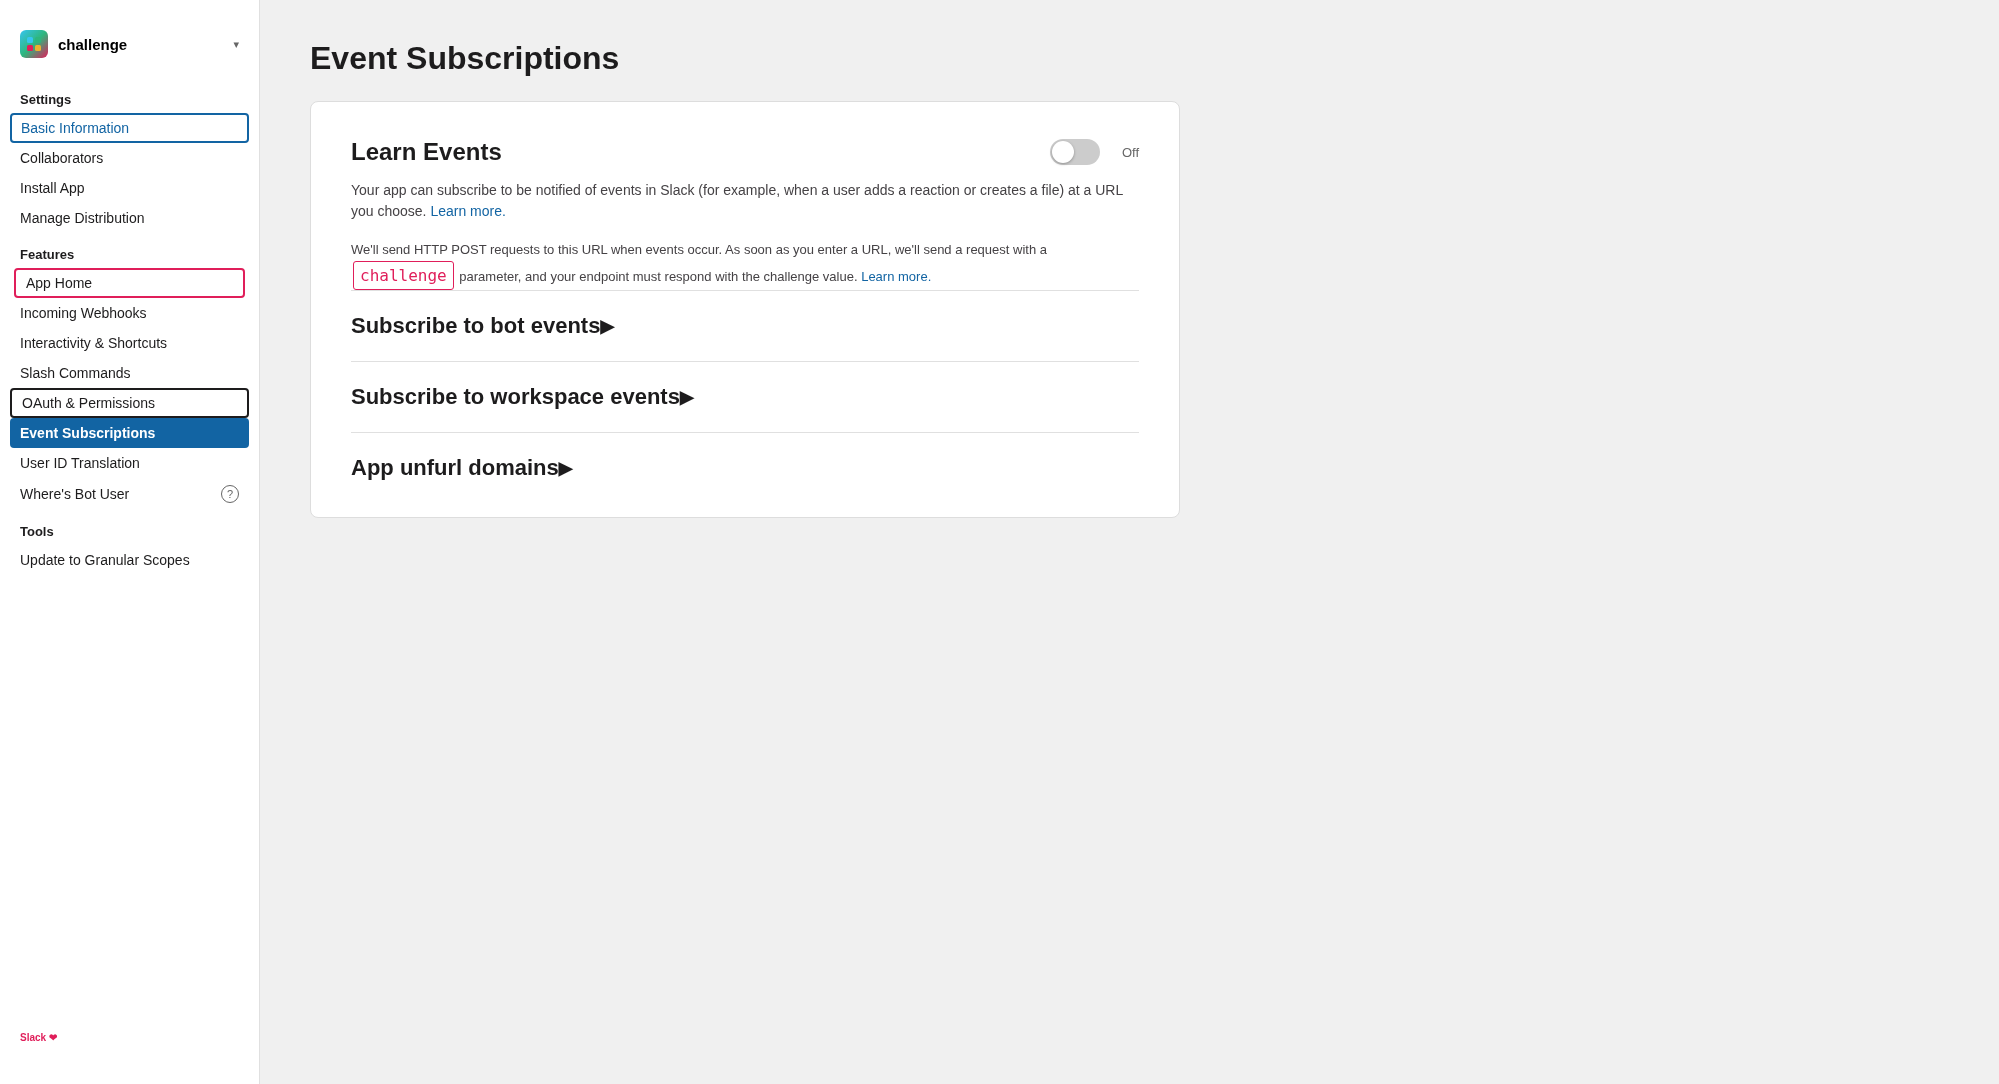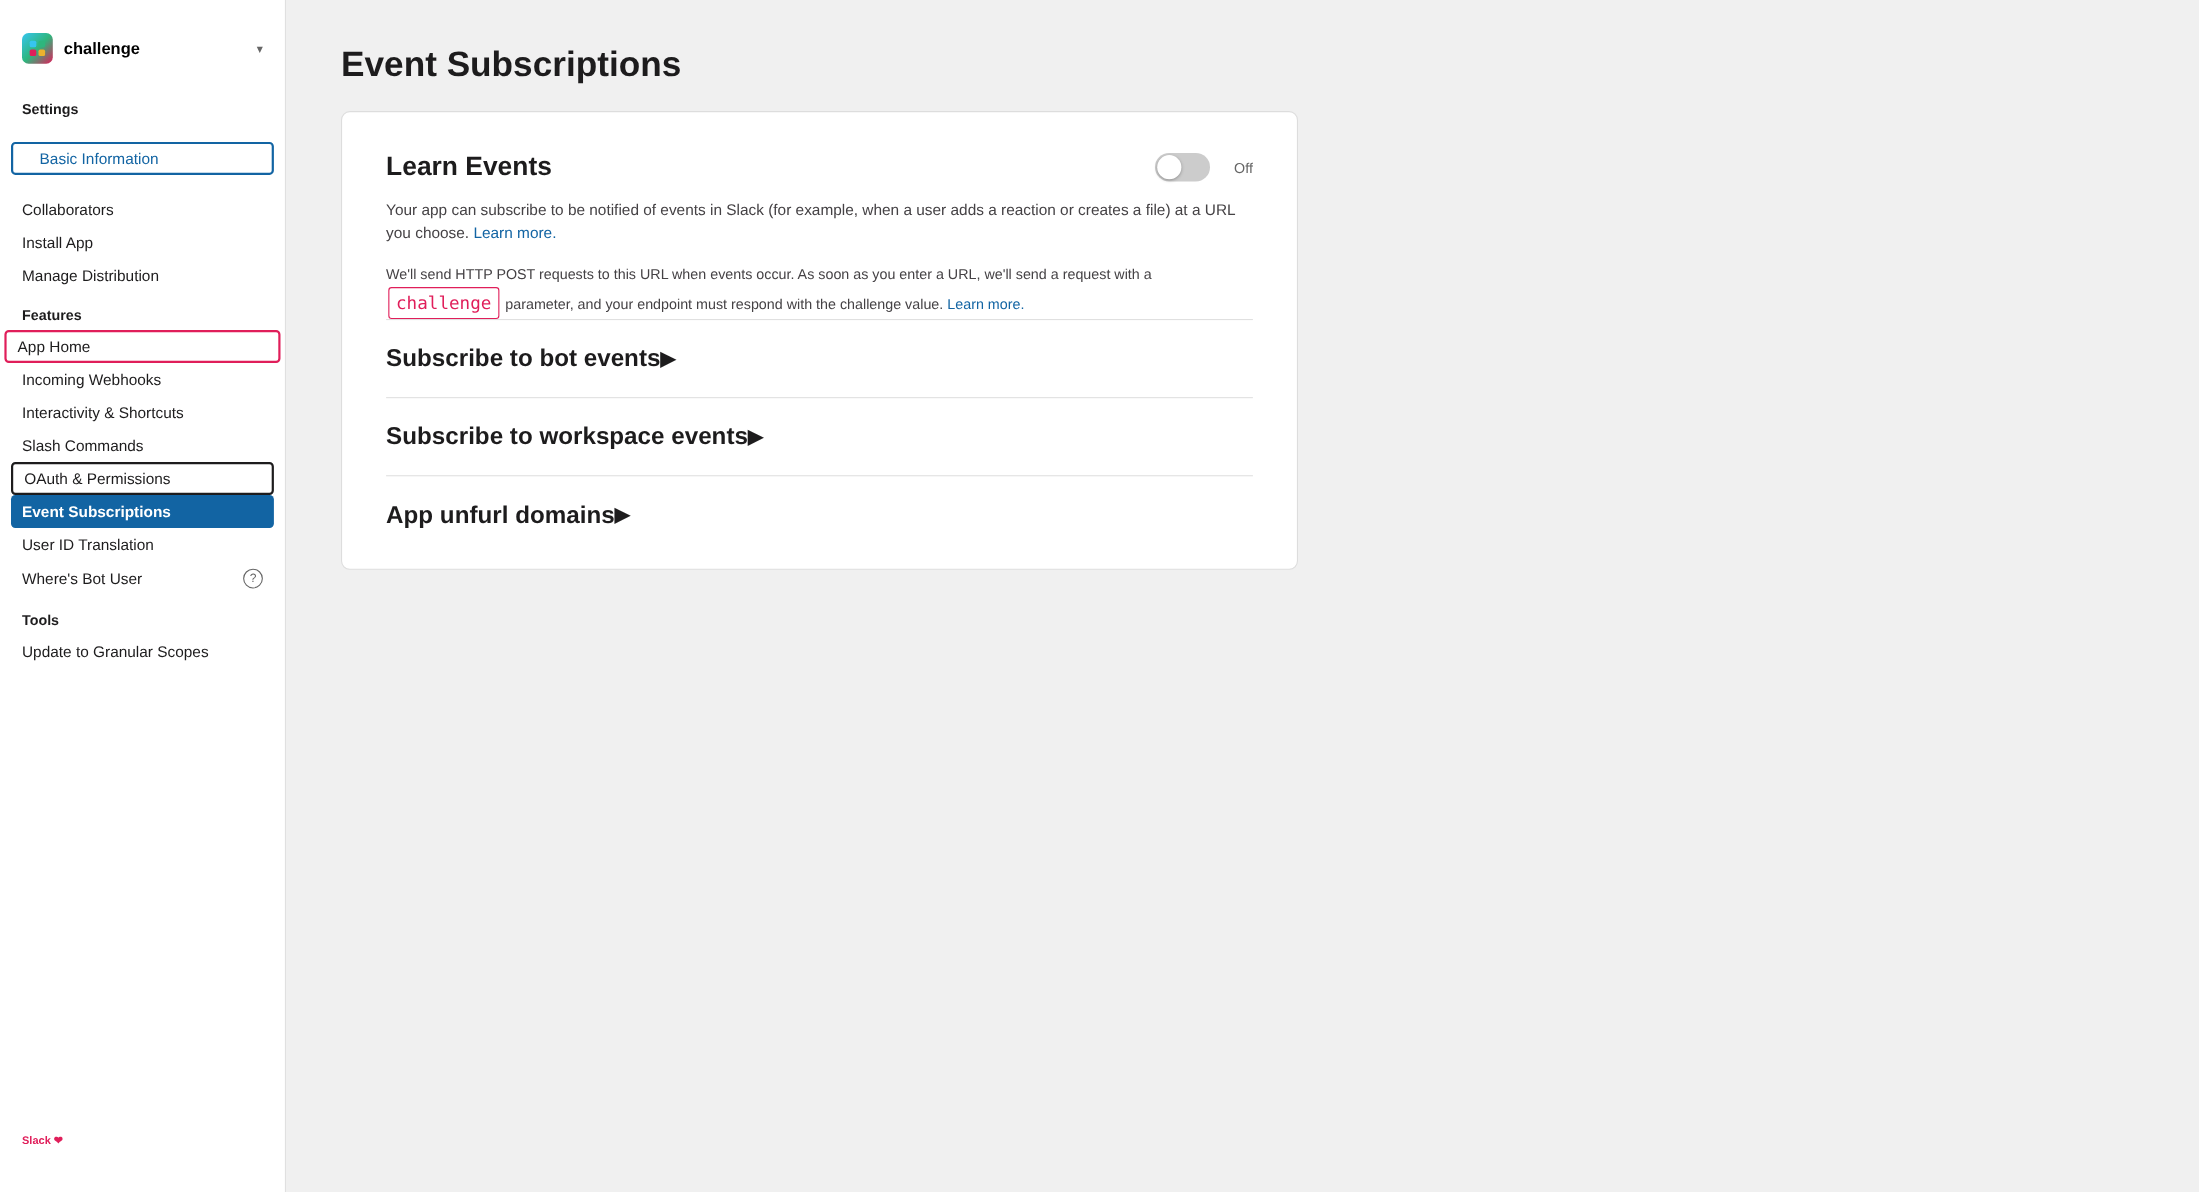--- a/index.html
+++ b/index.html
@@ -76,34 +76,34 @@
       background: #1264a3;
       color: #fff;
       font-weight: 600;
       border-radius: 4px;
       margin: 0 10px;
       padding: 7px 10px;
     }
     .sidebar-item.outlined-red {
       border: 2px solid #e01e5a;
       border-radius: 4px;
-      margin: 0 4px;
+      margin: 0 14px;
       padding: 5px 10px;
     }
     .sidebar-item.outlined-black {
       border: 2px solid #1d1c1d;
       border-radius: 4px;
       margin: 0 10px;
       padding: 5px 10px;
     }
     .sidebar-item.outlined-blue {
       border: 2px solid #1264a3;
       border-radius: 4px;
-      margin: 16px 10px;
-      padding: 5px 24px;
+      margin: 0 10px;
+      padding: 5px 9px;
       color: #1264a3;
     }
 
     .sidebar-item .help-icon {
       margin-left: auto;
       width: 18px;
       height: 18px;
       border: 1.5px solid #666;
       border-radius: 50%;
       display: flex;

